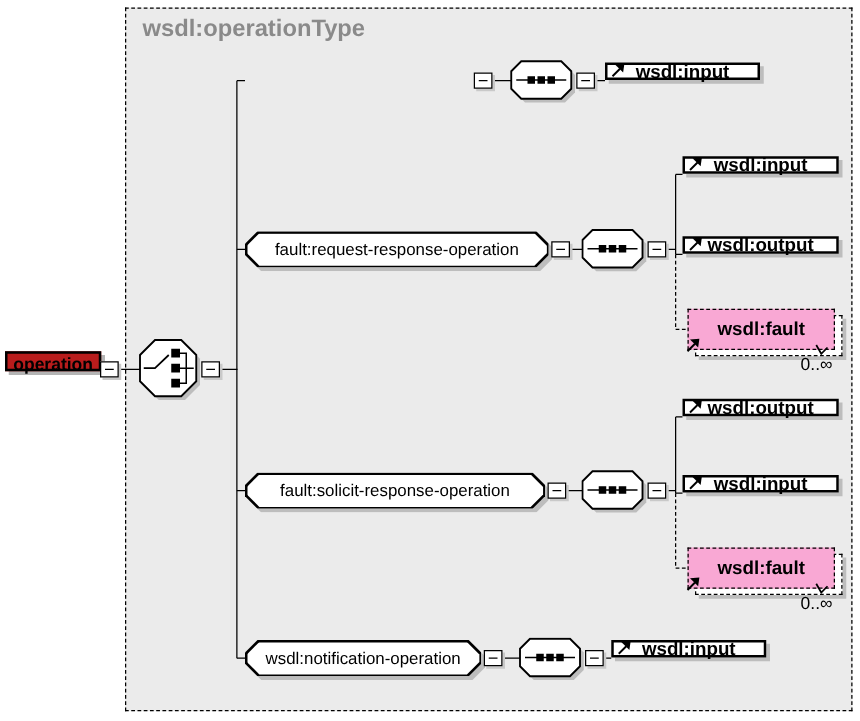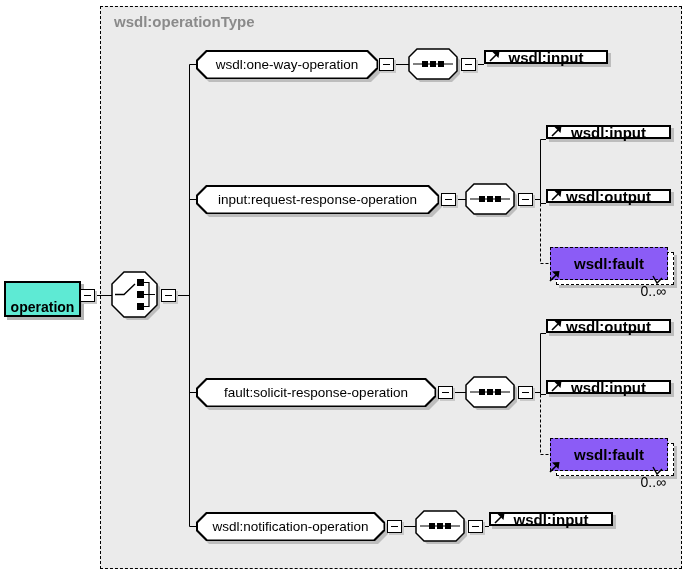--- a/index.html
+++ b/index.html
@@ -1,50 +1,50 @@
 <!DOCTYPE html>
 <html><head>
 <meta charset="utf-8">
 <style>
   html,body{margin:0;padding:0;background:#fff;}
   .canvas{position:relative;width:688px;height:577px;background:#ffffff;
           font-family:"Liberation Sans",sans-serif;color:#000;overflow:hidden;}
   .model-frame{position:absolute;left:100px;top:6px;width:582px;height:563px;
           background:#ebebeb;border:1px dashed #000;box-sizing:border-box;}
-  .model-title{position:absolute;left:114px;top:13px;font-size:15px;font-weight:bold;color:#8a8a8a;}
+  .model-title{position:absolute;left:114px;top:13px;font-size:19px;font-weight:bold;color:#8a8a8a;}
   svg.wires{position:absolute;left:0;top:0;width:688px;height:577px;}
 
   :root{--oct:polygon(10px 0%,calc(100% - 10px) 0%,100% 10px,100% calc(100% - 10px),
         calc(100% - 10px) 100%,10px 100%,0% calc(100% - 10px),0% 10px);}
   .obox{position:absolute;height:29px;}
   .obox .sh{position:absolute;inset:0;transform:translate(3px,3px);background:#bdbdbd;clip-path:var(--oct);}
   .obox .bd{position:absolute;inset:0;background:#000;clip-path:var(--oct);}
   .obox .fg{position:absolute;inset:1.5px;background:#fff;clip-path:var(--oct);}
   .obox .lbl{position:absolute;inset:0;display:flex;align-items:center;justify-content:center;
              font-size:13.5px;white-space:nowrap;}
 
   .ebox{position:absolute;height:14px;background:#fff;border:2px solid #000;box-sizing:border-box;
         box-shadow:3px 3px 0 #bdbdbd;display:flex;align-items:center;justify-content:center;
         font-weight:bold;font-size:15px;white-space:nowrap;}
   .ref{position:absolute;left:2px;bottom:-1px;width:13px;height:13px;}
 
-  .rootbox{position:absolute;left:4px;top:281px;width:77px;height:36px;background:#5eead4;
+  .rootbox{position:absolute;left:4px;top:281px;width:77px;height:16px;background:#b91c1c;
         border:2px solid #000;box-sizing:border-box;box-shadow:3px 3px 0 #b4b4b4;
-        display:flex;align-items:flex-end;justify-content:center;font-weight:bold;font-size:14px;}
+        display:flex;align-items:flex-start;justify-content:center;font-weight:bold;font-size:14px;}
 
   .minus{position:absolute;width:15px;height:13px;background:#fff;border:1px solid #000;
         box-sizing:border-box;box-shadow:2px 2px 0 #c9c9c9;display:flex;align-items:center;justify-content:center;}
   .minus span{display:block;width:7px;height:1px;background:#000;}
 
   .icon{position:absolute;}
 
   .fault{position:absolute;width:118px;height:33px;}
   .fault .back{position:absolute;left:6px;top:5px;width:118px;height:33px;background:#fff;
         border:1.5px dashed #000;box-sizing:border-box;box-shadow:3px 3px 0 #bdbdbd;}
-  .fault .front{position:absolute;left:0;top:0;width:118px;height:33px;background:#8b5cf6;
+  .fault .front{position:absolute;left:0;top:0;width:118px;height:33px;background:#f9a8d4;
         border:1.5px dashed #000;box-sizing:border-box;display:flex;align-items:center;
         justify-content:center;font-weight:bold;font-size:15px;}
   .fault .ref{left:-3px;bottom:-4px;}
   .fault .notch{position:absolute;right:3px;bottom:-6px;width:12px;height:10px;}
 
   .occ{position:absolute;width:68px;text-align:right;font-size:14px;}
 </style>
 </head>
 <body>
 
@@ -100,26 +100,20 @@
       <rect x="26" y="8" width="7" height="7" fill="#000"></rect>
       <rect x="26" y="20" width="7" height="7" fill="#000"></rect>
       <rect x="26" y="32" width="7" height="7" fill="#000"></rect>
       <path d="M33 11.5 H38 V35.5 H33 M33 23.5 H44" stroke="#000" stroke-width="1.2" fill="none"></path>
     </svg>
   </div>
   <div class="minus" style="left:161px;top:289px;">
       <span></span>
     </div>
 
-  <div class="obox" style="left:196px;top:50px;width:182px;">
-    <span class="sh"></span>
-      <span class="bd"></span>
-      <span class="fg"></span>
-    <span class="lbl">wsdl:one-way-operation</span>
-  </div>
   <div class="minus" style="left:379px;top:58px;">
       <span></span>
     </div>
   <div class="icon" style="left:408px;top:48px;width:54px;height:38px;">
     <svg width="54" height="38" viewBox="0 0 54 38">
       <polygon points="12,4 44,4 52,12 52,26 44,34 12,34 4,26 4,12" fill="#bdbdbd"></polygon>
       <polygon points="9,1 41,1 49,9 49,23 41,31 9,31 1,23 1,9" fill="#fff" stroke="#000" stroke-width="1.5"></polygon>
       <path d="M5 16 H45" stroke="#000" stroke-width="1.2"></path>
       <rect x="14" y="13" width="6" height="6" fill="#000"></rect>
         <rect x="22" y="13" width="6" height="6" fill="#000"></rect>
@@ -134,21 +128,21 @@
     <svg class="ref" viewBox="0 0 13 13">
         <line x1="2" y1="11" x2="8" y2="5" stroke="#000" stroke-width="1.6"></line>
         <polygon points="4,1.5 11.5,1 10.5,8" fill="#000"></polygon>
       </svg>
   </div>
 
   <div class="obox" style="left:196px;top:185px;width:243px;">
     <span class="sh"></span>
       <span class="bd"></span>
       <span class="fg"></span>
-    <span class="lbl">input:request-response-operation</span>
+    <span class="lbl">fault:request-response-operation</span>
   </div>
   <div class="minus" style="left:441px;top:193px;">
       <span></span>
     </div>
   <div class="icon" style="left:465px;top:183px;width:54px;height:38px;">
     <svg width="54" height="38" viewBox="0 0 54 38">
       <polygon points="12,4 44,4 52,12 52,26 44,34 12,34 4,26 4,12" fill="#bdbdbd"></polygon>
       <polygon points="9,1 41,1 49,9 49,23 41,31 9,31 1,23 1,9" fill="#fff" stroke="#000" stroke-width="1.5"></polygon>
       <path d="M5 16 H45" stroke="#000" stroke-width="1.2"></path>
       <rect x="14" y="13" width="6" height="6" fill="#000"></rect>

